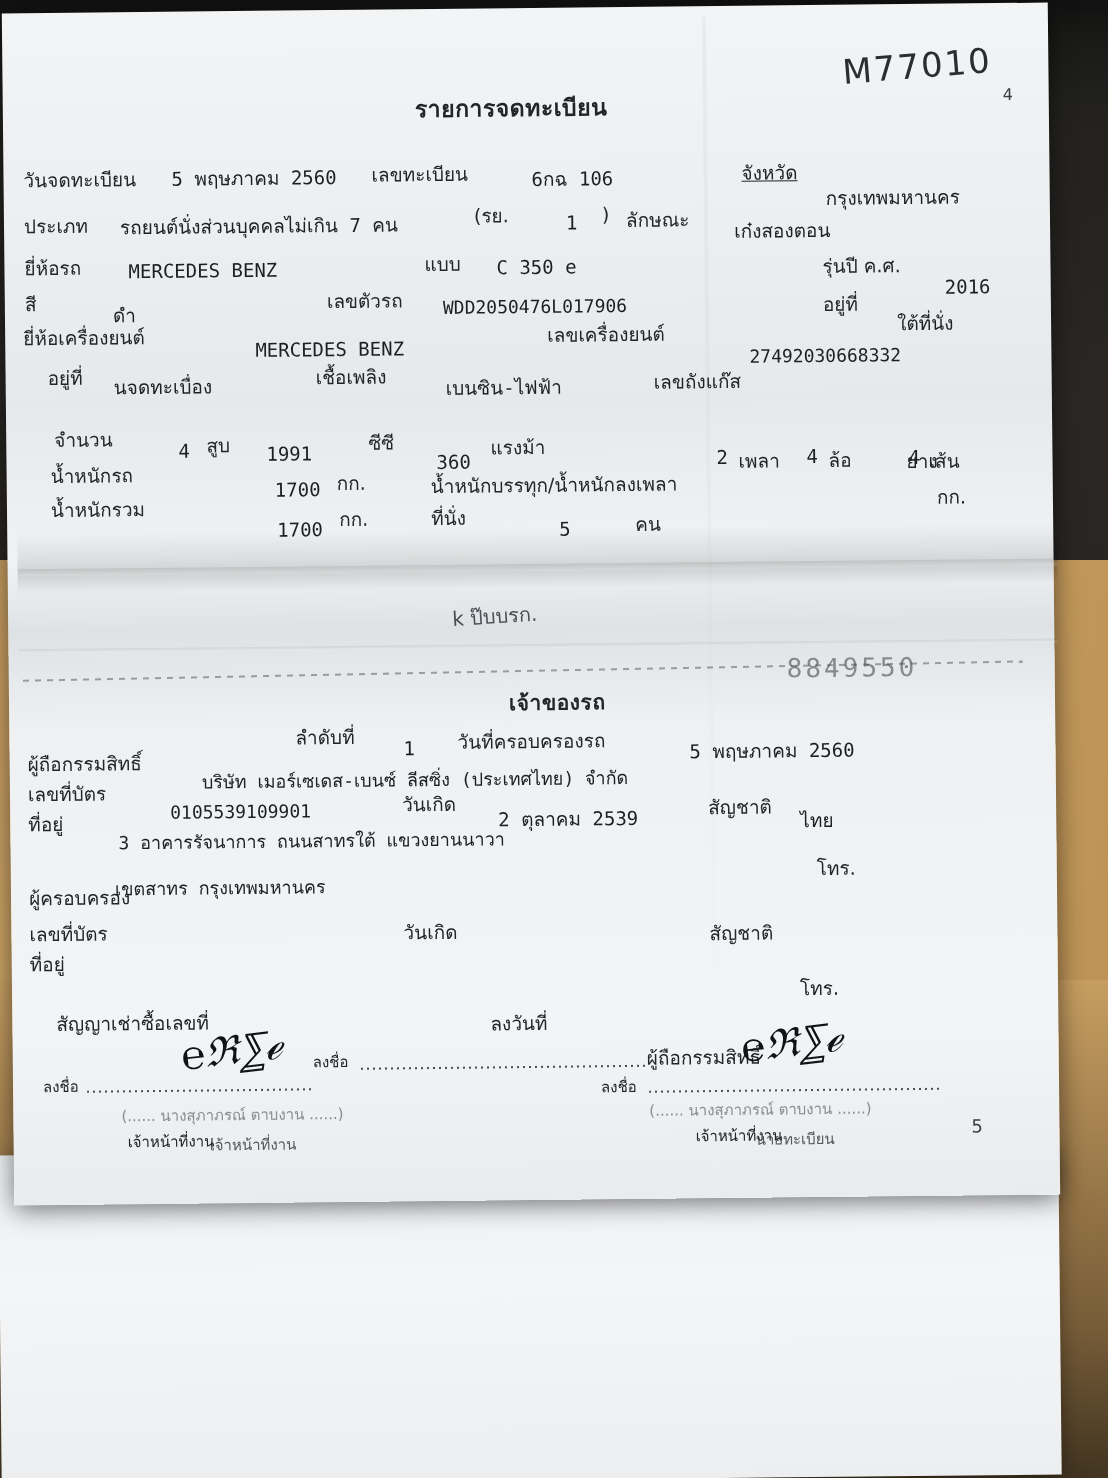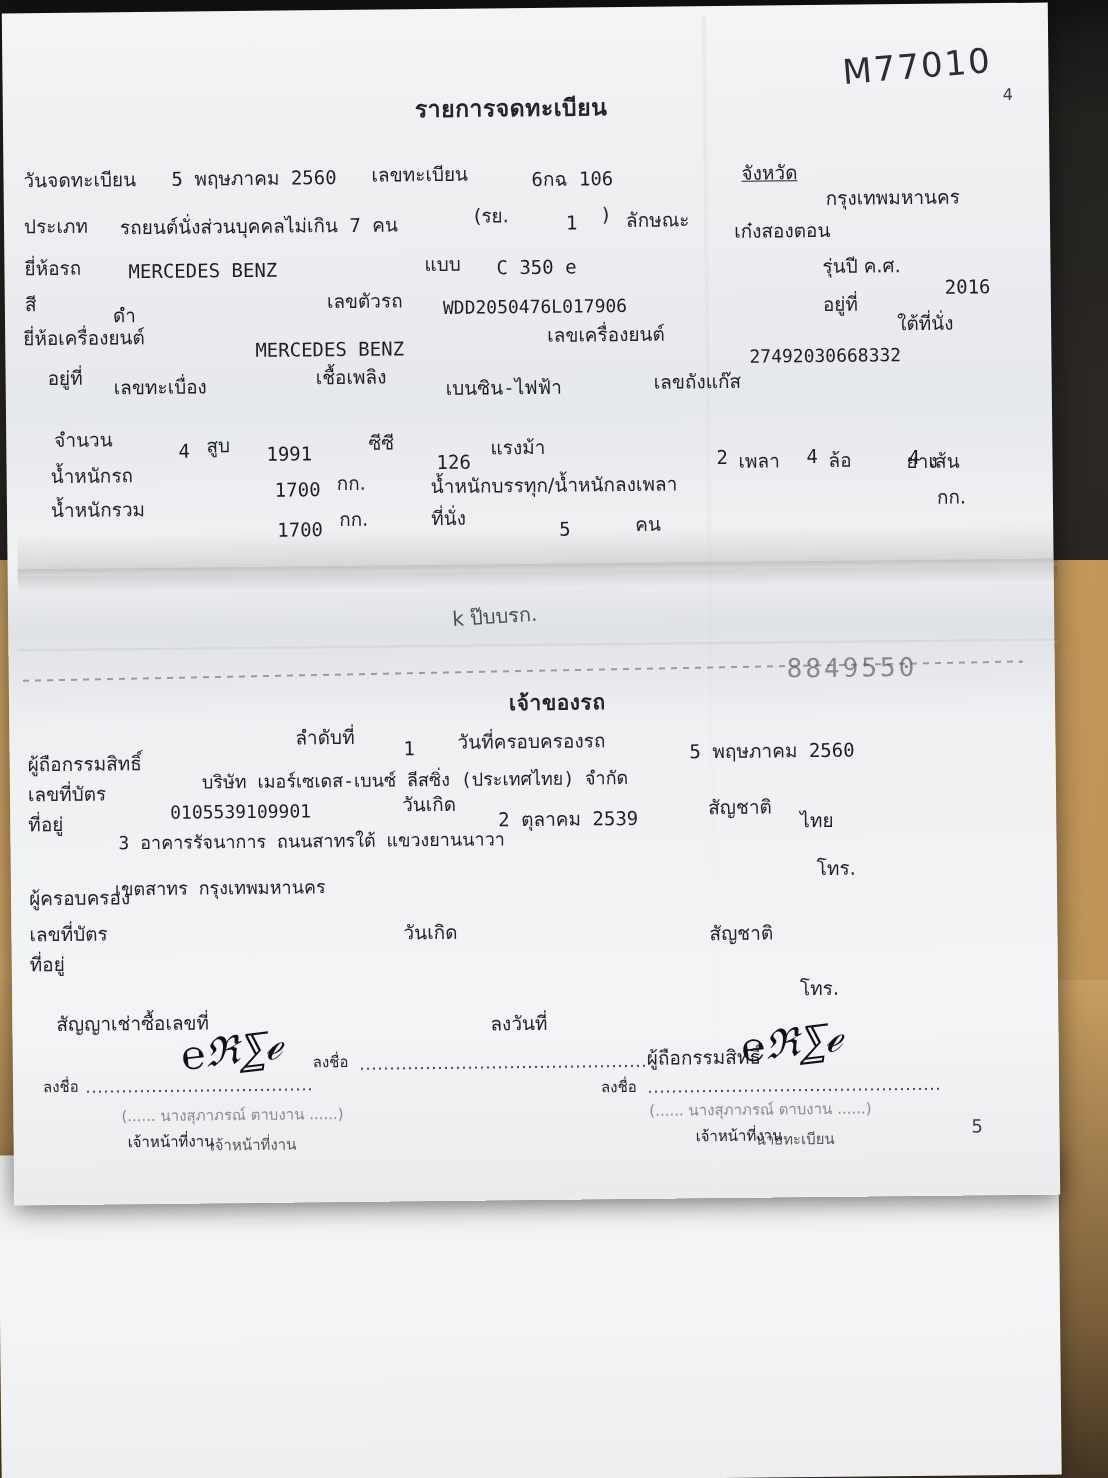--- a/index.html
+++ b/index.html
@@ -114,32 +114,32 @@
     <div class="t hand mono" style="left:438px;top:288px;">WDD2050476L017906</div>
     <div class="t thai lbl" style="left:818px;top:284px;">อยู่ที่</div>
     <div class="t hand val" style="left:892px;top:304px;">ใต้ที่นั่ง</div>
 
     <div class="t thai lbl" style="left:18px;top:310px;">ยี่ห้อเครื่องยนต์</div>
     <div class="t hand val" style="left:250px;top:328px;">MERCEDES BENZ</div>
     <div class="t thai lbl" style="left:542px;top:312px;">เลขเครื่องยนต์</div>
     <div class="t hand mono" style="left:744px;top:340px;">27492030668332</div>
 
     <div class="t thai lbl" style="left:42px;top:350px;">อยู่ที่</div>
-    <div class="t hand val" style="left:108px;top:360px;">เลขทะเบื่อง</div>
+    <div class="t hand val" style="left:108px;top:360px;">นจดทะเบื่อง</div>
     <div class="t thai lbl" style="left:310px;top:352px;">เชื้อเพลิง</div>
     <div class="t hand val" style="left:440px;top:364px;">เบนซิน-ไฟฟ้า</div>
     <div class="t thai lbl" style="left:648px;top:360px;">เลขถังแก๊ส</div>
     <div class="t hand val" style="left:810px;top:370px;"></div>
 
     <div class="t thai lbl" style="left:48px;top:412px;">จำนวน</div>
     <div class="t hand val" style="left:172px;top:428px;">4</div>
     <div class="t thai lbl" style="left:200px;top:419px;text-align:right;">สูบ</div>
     <div class="t hand val" style="left:260px;top:432px;">1991</div>
     <div class="t thai lbl" style="left:362px;top:418px;">ซีซี</div>
-    <div class="t hand val" style="left:430px;top:442px;">126</div>
+    <div class="t hand val" style="left:430px;top:442px;">360</div>
     <div class="t thai lbl" style="left:484px;top:424px;">แรงม้า</div>
     <div class="t hand val" style="left:710px;top:440px;">2</div>
     <div class="t thai lbl" style="left:732px;top:440px;">เพลา</div>
     <div class="t hand val" style="left:800px;top:440px;">4</div>
     <div class="t thai lbl" style="left:822px;top:440px;">ล้อ</div>
     <div class="t thai lbl" style="left:866px;top:442px;margin-left:34px;">ยาง</div>
     <div class="t hand val" style="left:902px;top:442px;">4</div>
     <div class="t thai lbl" style="left:922px;top:442px;">เส้น</div>
 
     <div class="t thai lbl" style="left:44px;top:448px;">น้ำหนักรถ</div>

